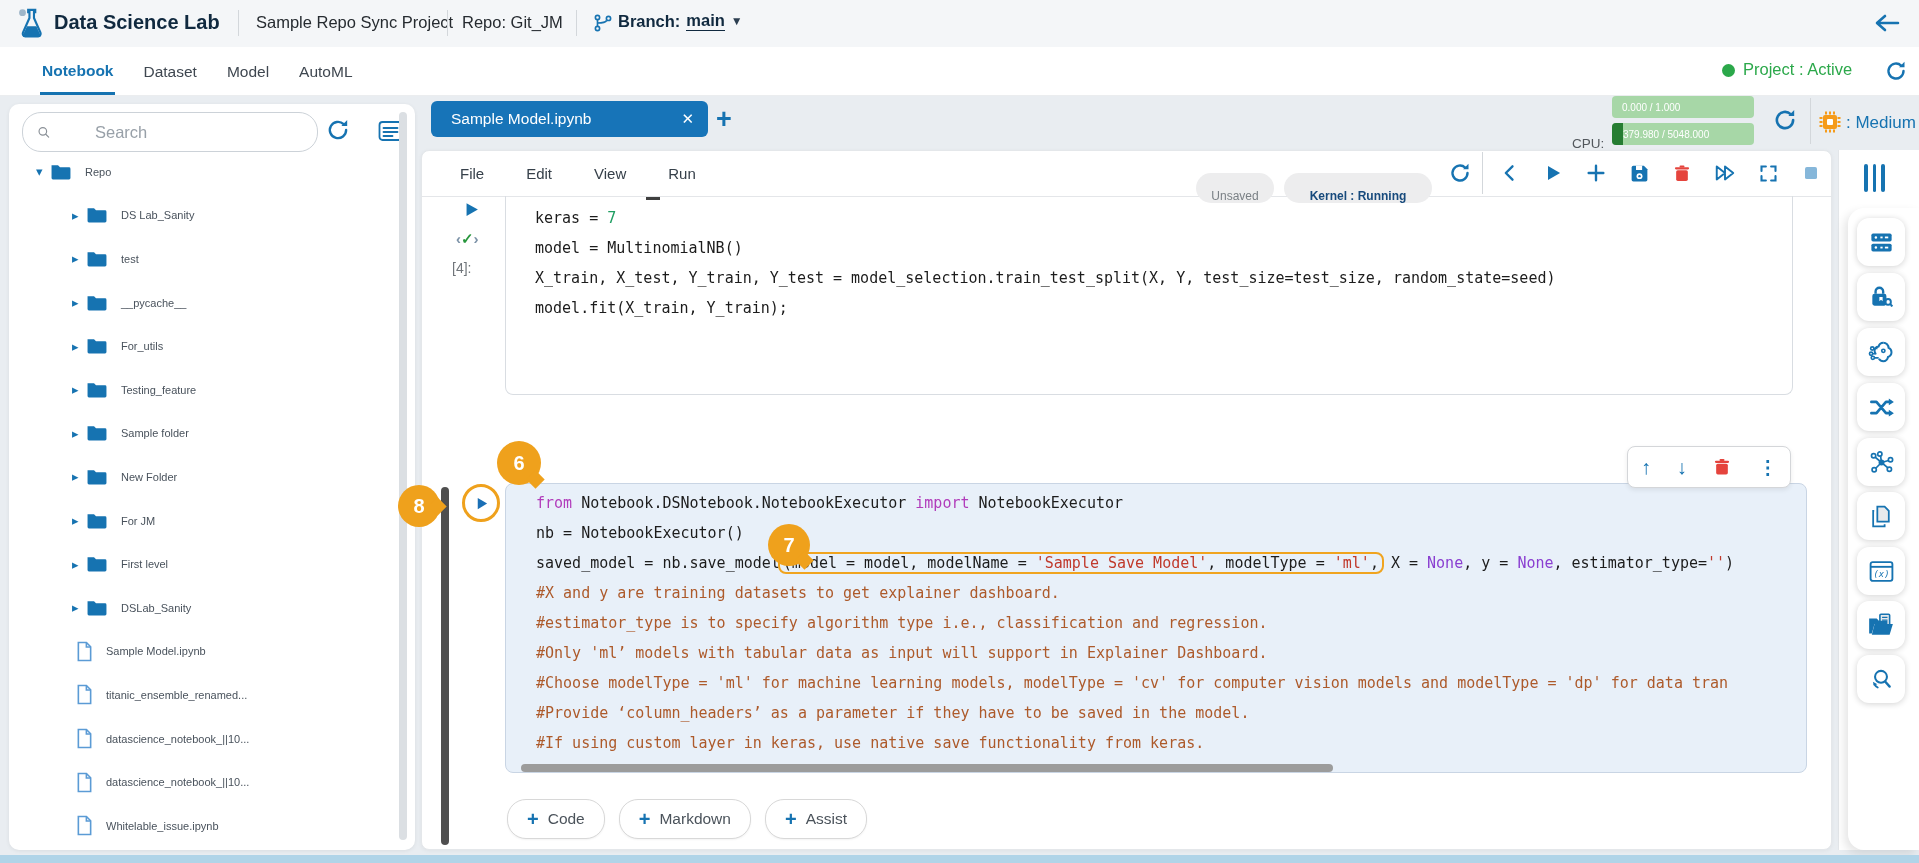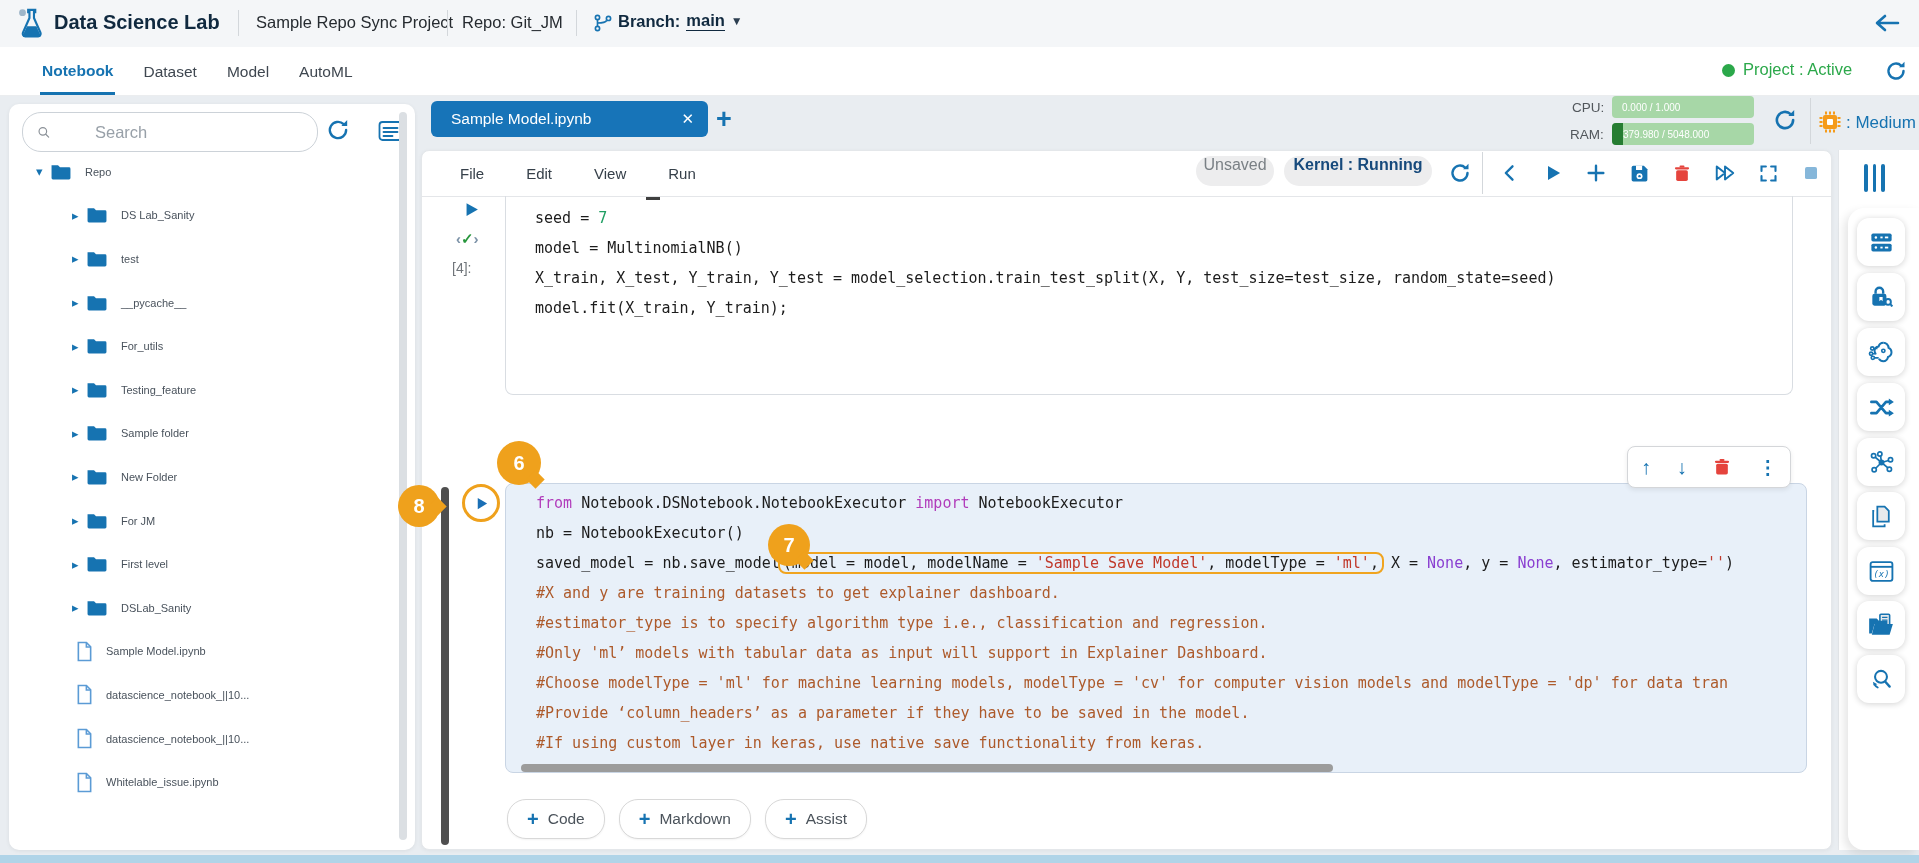--- a/index.html
+++ b/index.html
@@ -24,28 +24,28 @@
   .searchbox input{border:none;outline:none;background:transparent;font-size:16.5px;color:#333;width:220px;font-family:"Liberation Sans",sans-serif;}
   .searchbox input::placeholder{color:#98a0a8;}
   .tree-row{display:flex;align-items:center;height:43.6px;}
   .tree-caret{width:14px;font-size:13px;color:#1673b1;}
   .tree-label{font-size:11px;color:#49525c;margin-left:13px;white-space:nowrap;}
   .sb-thumb{background:#dbdfe3;border-radius:4px;}
   
   .nbpanel{left:421px;top:150px;width:1411px;height:700px;background:#fff;border:1px solid #e4e7ea;border-radius:8px;box-sizing:border-box;box-shadow:0 1px 4px rgba(0,0,0,.05);}
   .nbtoolbar{left:421px;top:150px;width:1411px;height:46px;border-bottom:1px solid #e4e6e9;}
   .menu-item{font-size:15px;color:#36404a;cursor:pointer;}
-  .pill{height:30px;border-radius:15px;background:#ededee;display:flex;align-items:flex-start;justify-content:center;font-size:16px;}
+  .pill{height:30px;border-radius:15px;background:#ededee;display:flex;align-items:flex-end;justify-content:center;font-size:12px;margin-top:17px;}
   .tb-icon{width:24px;height:24px;display:flex;align-items:center;justify-content:center;cursor:pointer;}
   
   .nbtab{left:431px;top:101px;width:277px;height:36px;background:#1774b8;border-radius:6px;color:#fff;display:flex;align-items:center;}
   .nbtab-label{font-size:15.5px;margin-left:20px;flex:1;}
   .tabclose{color:#fff;font-size:15px;margin-right:14px;cursor:pointer;}
   
-  .res-label{font-size:13.5px;color:#52575c;}
+  .res-label{font-size:13.5px;color:#52575c;margin-top:36px;}
   .res-pill{width:142px;height:22px;border-radius:4px;background:#a7d7a7;color:#fff;font-size:10px;display:flex;align-items:center;overflow:hidden;}
   
   .code{font-family:"DejaVu Sans Mono",monospace;font-size:15px;line-height:30px;color:#1c1c1c;white-space:pre;}
   .tok-kw{color:#b13dbb;text-align:right;} .tok-kw2{color:#8a3fd1;} .tok-str{color:#c0392b;} .tok-com{color:#ad5a2b;} .tok-num{color:#1f9e62;}
   .hlbox{border:2px solid #f0a41f;border-radius:8px;padding:0 3px;margin:0 -2px;}
   .cell1-frame{left:505px;top:196px;width:1288px;height:199px;border:1px solid #d9dde2;border-top:none;border-radius:0 0 8px 8px;box-sizing:border-box;}
   .cell2-frame{left:505px;top:483px;width:1302px;height:290px;background:#e8f0f9;border:1px solid #c9d5e4;border-radius:8px;box-sizing:border-box;overflow:hidden;}
   .pin{border-radius:50%;background:#efa11c;color:#fff;display:flex;align-items:center;justify-content:center;font-weight:bold;position:absolute;z-index:8;font-size:20px;}
   .pin::after{content:"";position:absolute;width:13px;height:13px;background:#efa11c;transform:rotate(45deg);}
   .tail-right::after{right:-4px;top:calc(50% - 6px);}
@@ -253,20 +253,30 @@
         <span class="tree-label">Sample Model.ipynb</span>
       </div>
       <div class="tree-row">
         <div style="width: 67px;"></div>
         <span style="display: flex;">
           <svg width="17" height="21" viewBox="0 0 18 22">
             <path d="M2.5 1.5h8.5l4.5 4.5v14.5h-13z" fill="#fff" stroke="#5b9bd5" stroke-width="1.7"></path>
             <path d="M11 1.5v4.7h4.7" fill="none" stroke="#5b9bd5" stroke-width="1.7"></path>
           </svg>
         </span>
+        <span class="tree-label">titanic_ensemble_renamed...</span>
+      </div>
+      <div class="tree-row">
+        <div style="width: 67px;"></div>
+        <span style="display: flex;">
+          <svg width="17" height="21" viewBox="0 0 18 22">
+            <path d="M2.5 1.5h8.5l4.5 4.5v14.5h-13z" fill="#fff" stroke="#5b9bd5" stroke-width="1.7"></path>
+            <path d="M11 1.5v4.7h4.7" fill="none" stroke="#5b9bd5" stroke-width="1.7"></path>
+          </svg>
+        </span>
         <span class="tree-label">datascience_notebook_||10...</span>
       </div>
       <div class="tree-row">
         <div style="width: 67px;"></div>
         <span style="display: flex;">
           <svg width="17" height="21" viewBox="0 0 18 22">
             <path d="M2.5 1.5h8.5l4.5 4.5v14.5h-13z" fill="#fff" stroke="#5b9bd5" stroke-width="1.7"></path>
             <path d="M11 1.5v4.7h4.7" fill="none" stroke="#5b9bd5" stroke-width="1.7"></path>
           </svg>
         </span>
@@ -385,21 +395,21 @@
 
   <div class="abs cell1-frame"></div>
   <svg class="abs" style="left:463px;top:201px;cursor:pointer" width="17" height="17" viewBox="0 0 24 24">
     <path d="M5 3l16 9-16 9z" fill="#1673b1"></path>
   </svg>
   <div class="abs gutter-check" style="left:456px;top:230px">
     <span style="color:#7d93a8">‹</span><span style="color:#27963c">✓</span><span style="color:#7d93a8">›</span>
   </div>
   <div class="abs exec-label" style="left:452px;top:260px">[4]:</div>
   <div class="abs" style="left:646px;top:197px;width:14px;height:3px;background:#3f3f3f"></div>
-  <div class="abs code" style="left:535px;top:203px" id="cell1-code"><div><span>seed = </span><span class="tok-num">7</span></div><div><span>model = MultinomialNB()</span></div><div><span>X_train, X_test, Y_train, Y_test = model_selection.train_test_split(X, Y, test_size=test_size, random_state=seed)</span></div><div><span>model.fit(X_train, Y_train);</span></div></div>
+  <div class="abs code" style="left:535px;top:203px" id="cell1-code"><div><span>keras = </span><span class="tok-num">7</span></div><div><span>model = MultinomialNB()</span></div><div><span>X_train, X_test, Y_train, Y_test = model_selection.train_test_split(X, Y, test_size=test_size, random_state=seed)</span></div><div><span>model.fit(X_train, Y_train);</span></div></div>
 
   <div class="abs cell2-frame">
     <div class="code" style="position:absolute;left:30px;top:4px" id="cell2-code"><div><span class="tok-kw">from</span><span> Notebook.DSNotebook.NotebookExecutor </span><span class="tok-kw">import</span><span> NotebookExecutor</span></div><div><span>nb = NotebookExecutor()</span></div><div><span>saved_model = nb.save_model</span><span class="hlbox"><span>(model = model, modelName = </span><span class="tok-str">'Sample Save Model'</span><span>, modelType = </span><span class="tok-str">'ml'</span><span>,</span></span><span> X = </span><span class="tok-kw2">None</span><span>, y = </span><span class="tok-kw2">None</span><span>, estimator_type=</span><span class="tok-str">''</span><span>)</span></div><div><span class="tok-com">#X and y are training datasets to get explainer dashboard.</span></div><div><span class="tok-com">#estimator_type is to specify algorithm type i.e., classification and regression.</span></div><div><span class="tok-com">#Only 'ml’ models with tabular data as input will support in Explainer Dashboard.</span></div><div><span class="tok-com">#Choose modelType = 'ml' for machine learning models, modelType = 'cv' for computer vision models and modelType = 'dp' for data tran</span></div><div><span class="tok-com">#Provide ‘column_headers’ as a parameter if they have to be saved in the model.</span></div><div><span class="tok-com">#If using custom layer in keras, use native save functionality from keras.</span></div></div>
     <div style="position:absolute;left:15px;top:280px;width:812px;height:8px;background:#9c9c9c;border-radius:4px"></div>
   </div>
 
   <div class="abs minibar">
     <span class="mb-arrow">↑</span>
     <span class="mb-arrow">↓</span>
     <svg width="20" height="20" viewBox="0 0 24 24" style="cursor:pointer">

